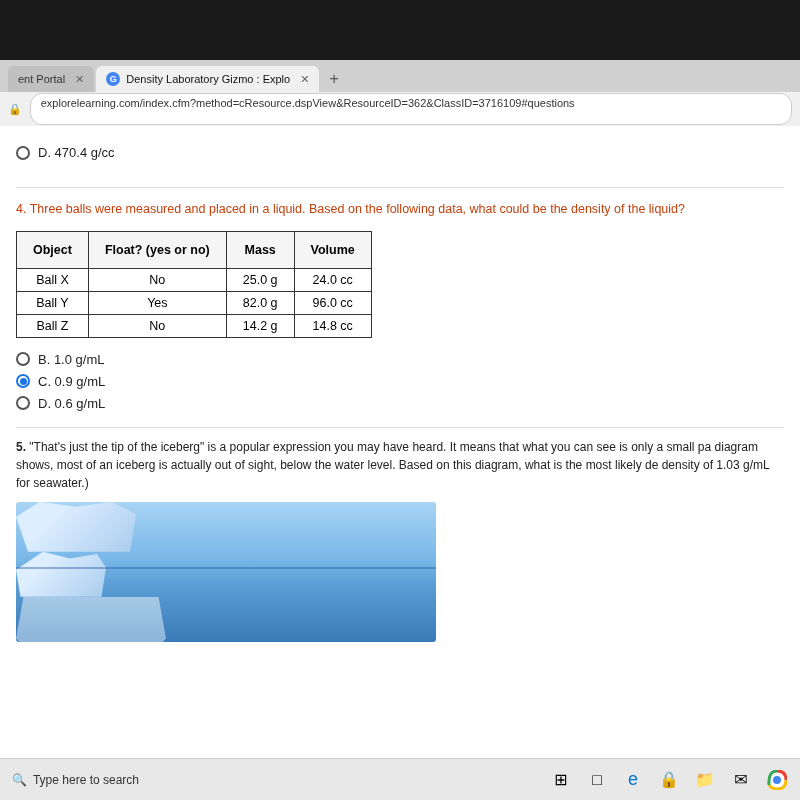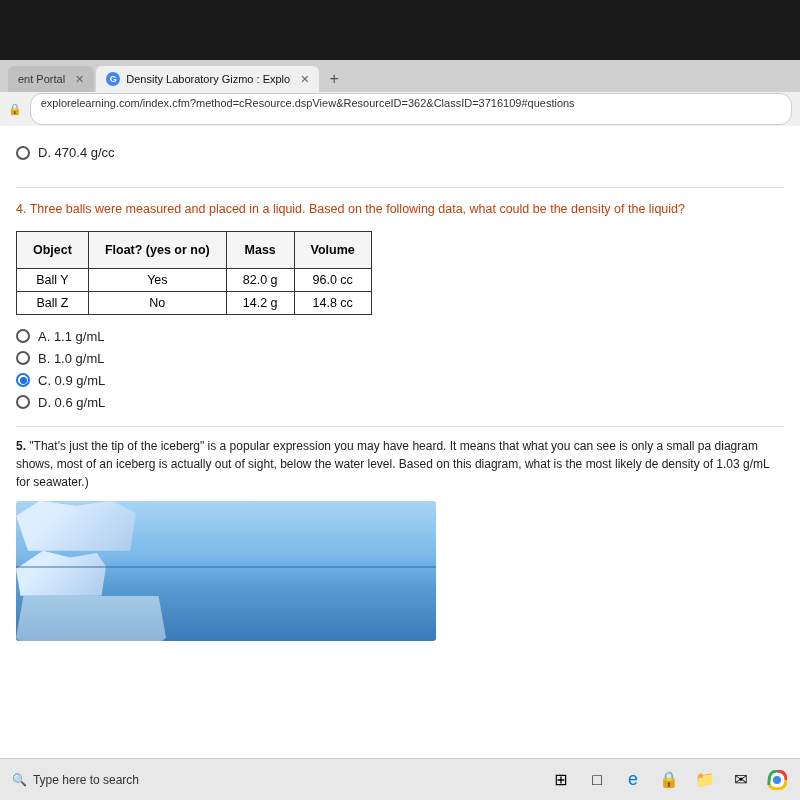--- a/index.html
+++ b/index.html
@@ -342,40 +342,42 @@
   <table class="data-table">
     <thead>
       <tr>
         <th>Object</th>
         <th>Float? (yes or no)</th>
         <th>Mass</th>
         <th>Volume</th>
       </tr>
     </thead>
     <tbody id="table-body">
+    <tr>
+          <td>Ball X</td>
+          <td>No</td>
+          <td>25.0 g</td>
+          <td>24.0 cc</td>
+        </tr>
         <tr>
           <td>Ball Y</td>
           <td>Yes</td>
           <td>82.0 g</td>
           <td>96.0 cc</td>
         </tr>
         <tr>
           <td>Ball Z</td>
           <td>No</td>
           <td>14.2 g</td>
           <td>14.8 cc</td>
         </tr>
       </tbody>
   </table>
 
   <div class="options" id="options-q4">
-  <div class="option">
-        <div class="radio-outer"></div>
-        <span>A. 1.1 g/mL</span>
-      </div>
       <div class="option">
         <div class="radio-outer"></div>
         <span>B. 1.0 g/mL</span>
       </div>
       <div class="option">
         <div class="radio-outer selected">
           <div class="radio-inner"></div>
         </div>
         <span>C. 0.9 g/mL</span>
       </div>

